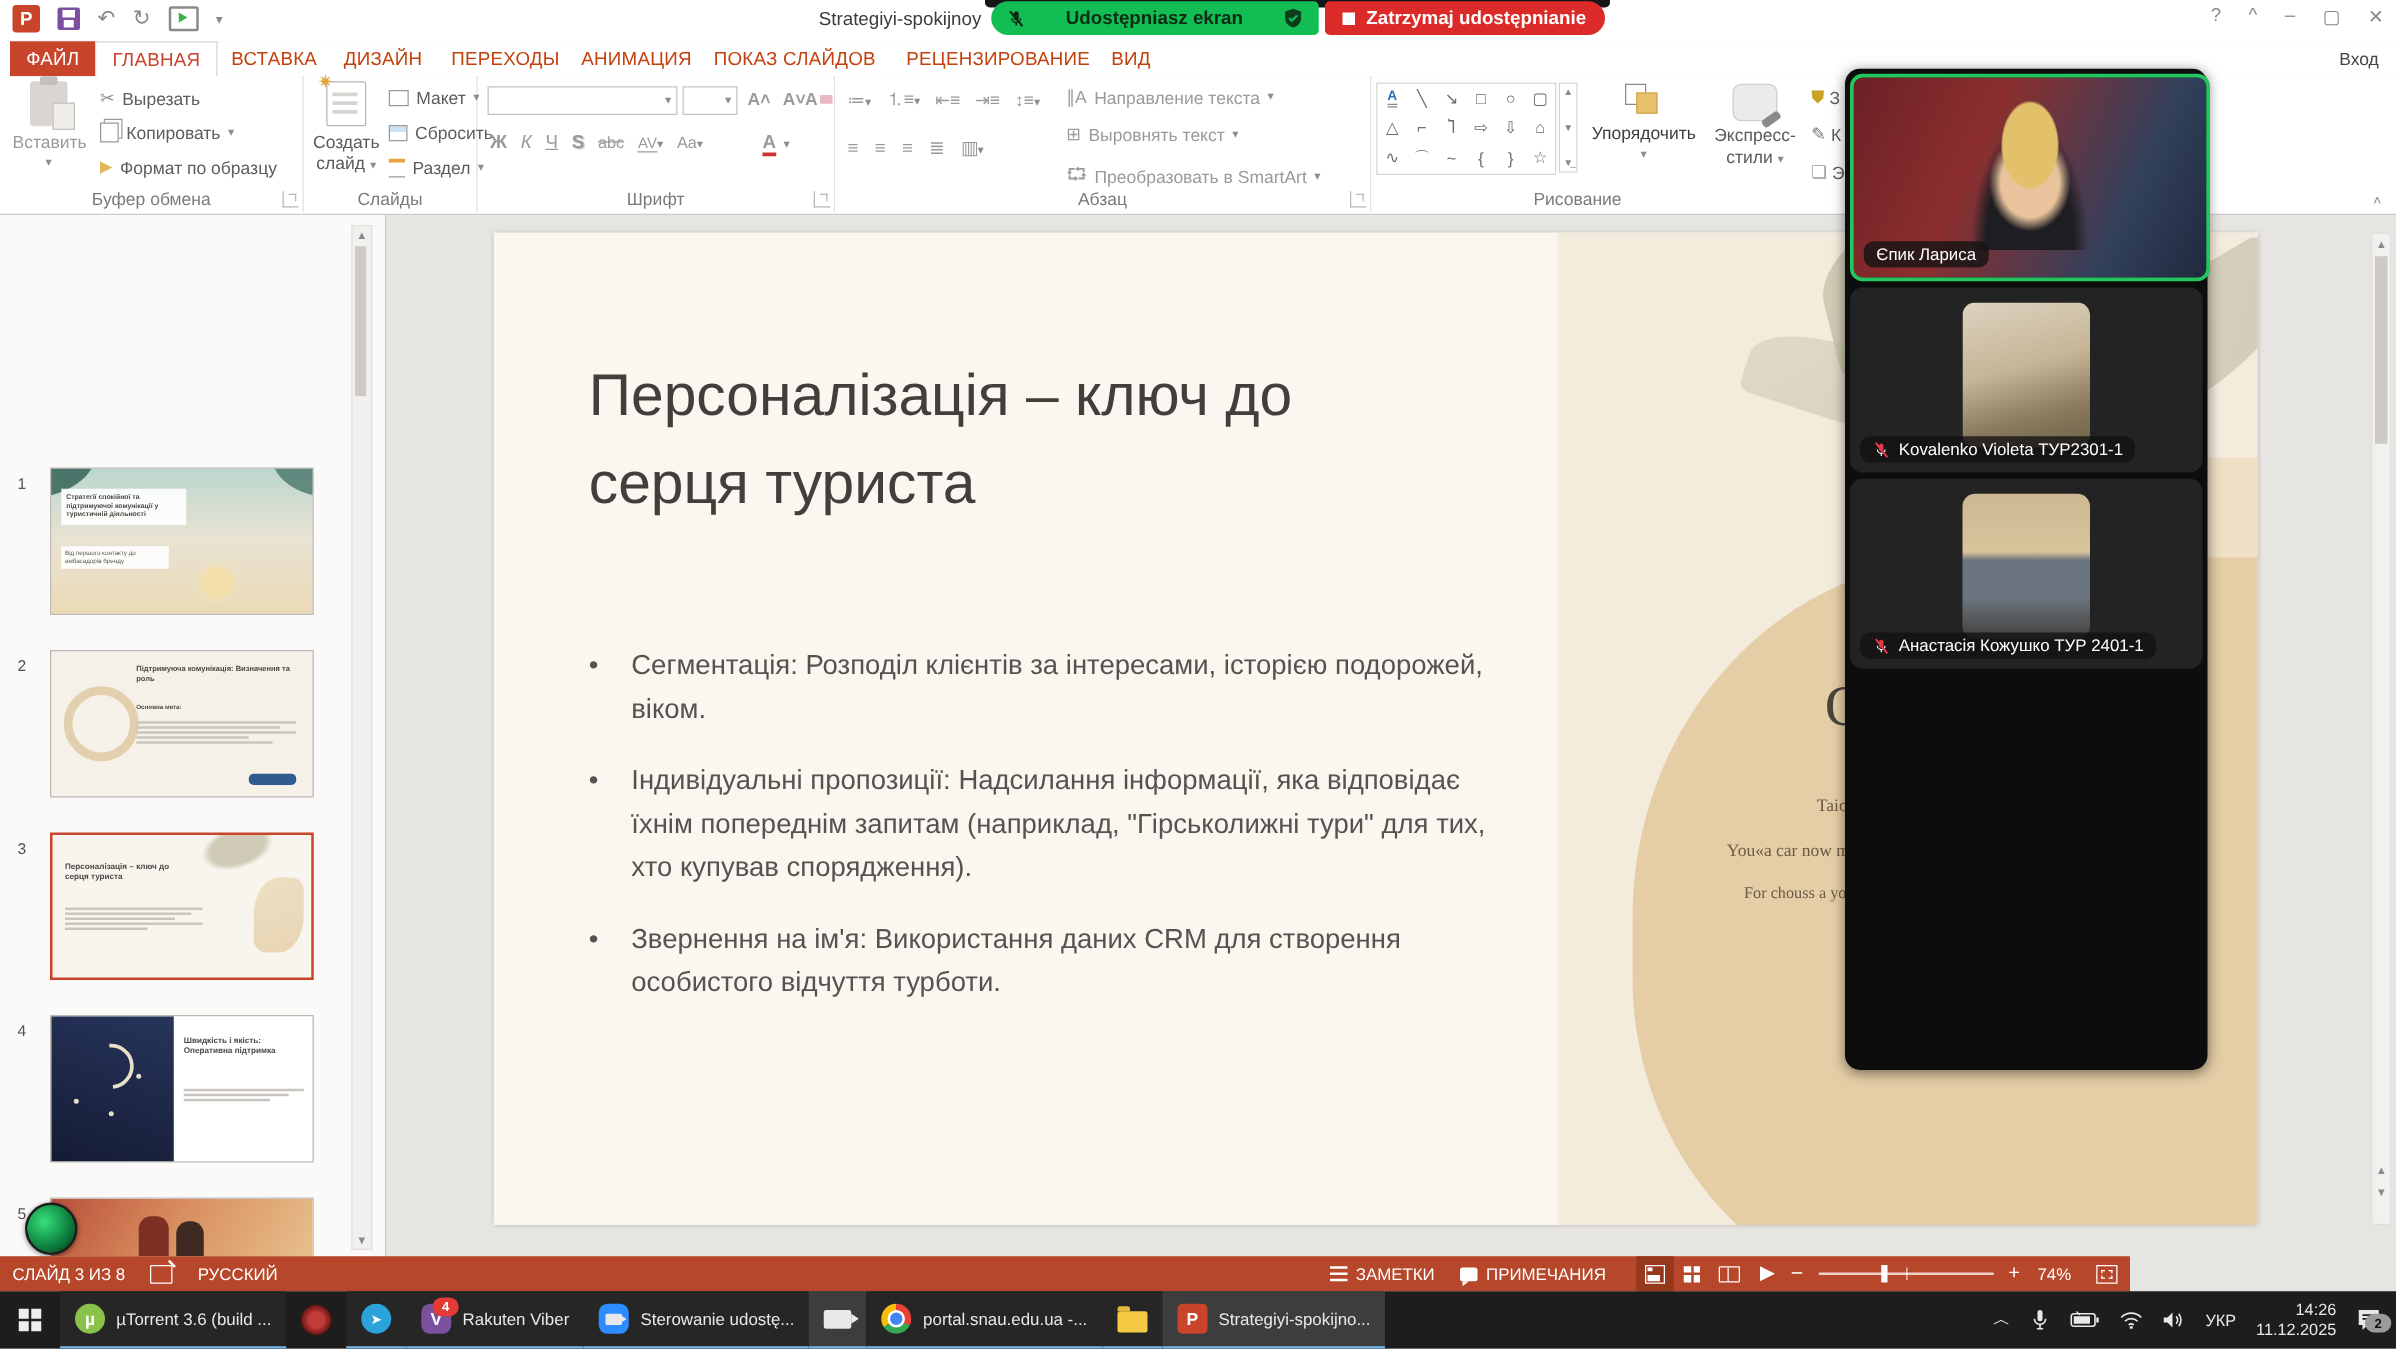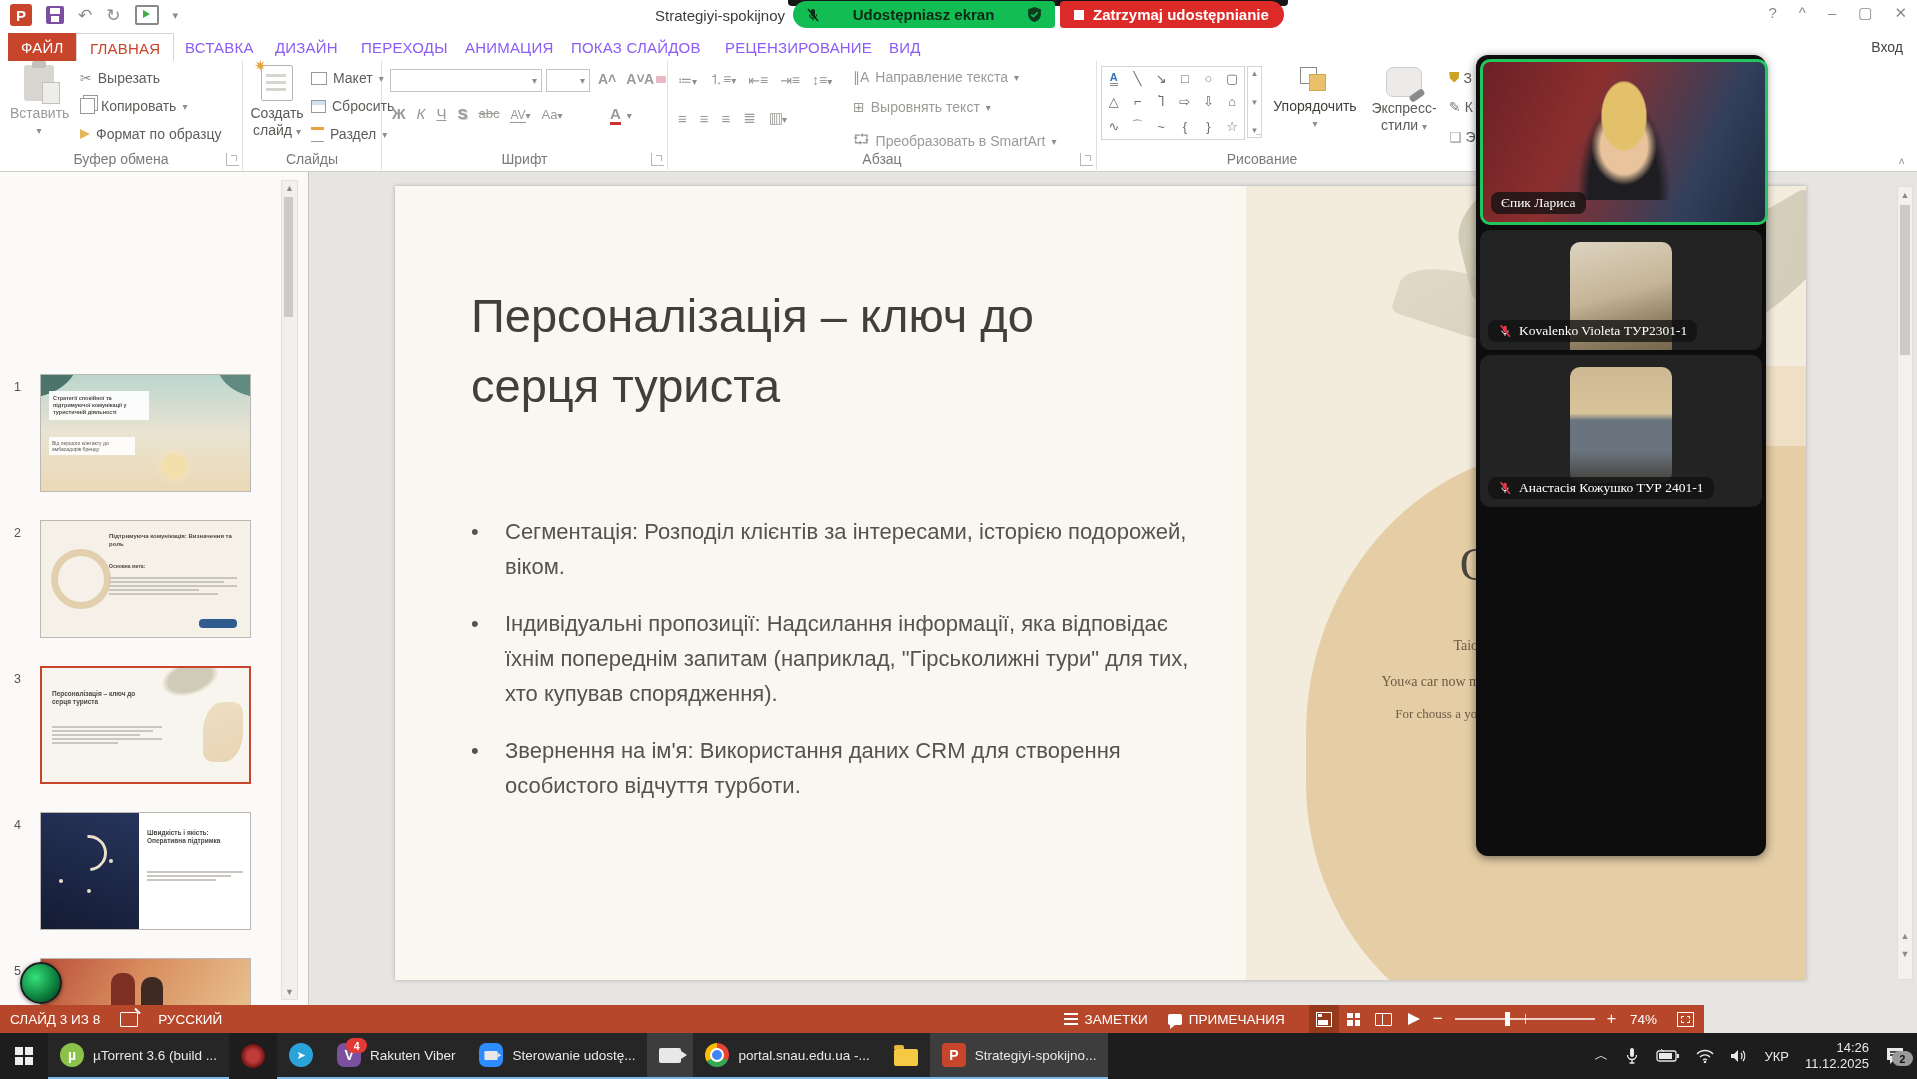--- a/index.html
+++ b/index.html
@@ -21,21 +21,21 @@
   .pill-green{position:absolute;left:793px;top:1px;width:262px;height:27px;background:#12BE53;border-radius:14px 4px 4px 14px;display:flex;align-items:center;justify-content:space-between;padding:0 12px;box-sizing:border-box;}
   .pill-green .txt{font-size:15px;font-weight:bold;color:#0b2b14;}
   .pill-red{position:absolute;left:1060px;top:1px;width:224px;height:27px;background:#DC2A28;border-radius:4px 14px 14px 4px;display:flex;align-items:center;gap:9px;padding:0 14px;box-sizing:border-box;}
   .pill-red .stop-sq{width:10px;height:10px;background:#fff;}
   .pill-red .txt{font-size:15px;font-weight:bold;color:#fff;}
   .win-controls{position:absolute;right:10px;top:4px;display:flex;gap:22px;color:#8a8a8a;font-size:15px;}
   .win-controls span{cursor:default;}
 
   
   .tabrow{position:absolute;left:0;top:33px;width:1917px;height:28px;background:#fff;}
-  .tab{position:absolute;top:0;height:28px;display:flex;align-items:center;padding:0 13px;font-size:15px;color:#8b5cf6;letter-spacing:.2px;}
+  .tab{position:absolute;top:0;height:28px;display:flex;align-items:center;padding:0 13px;font-size:15px;color:#c2410c;letter-spacing:.2px;}
   .tab.file{background:#C8442A;color:#fff;}
   .tab.active{color:#C8442A;border:1px solid #D8D5D1;border-bottom:none;background:#fff;}
   .signin{position:absolute;right:14px;top:6px;font-size:14px;color:#444;}
 
   
   .ribbon{position:absolute;left:0;top:61px;width:1917px;height:110px;background:#fff;border-bottom:1px solid #CFCCC8;}
   .rgroup{position:absolute;top:0;height:109px;border-right:1px solid #E4E1DD;box-sizing:border-box;}
   .glabel{position:absolute;bottom:3px;width:100%;text-align:center;font-size:14px;color:#7d7a76;}
   .launcher{position:absolute;right:3px;bottom:4px;width:12px;height:12px;border-left:1px solid #9a9a9a;border-bottom:1px solid #9a9a9a;opacity:.7;}
   .launcher:after{content:"";position:absolute;right:2px;top:2px;width:5px;height:5px;border-right:1px solid #9a9a9a;border-top:1px solid #9a9a9a;}
@@ -90,21 +90,21 @@
   .vscroll{position:absolute;right:4px;top:186px;width:16px;height:794px;background:#F3F1EF;border:1px solid #E0DDDA;box-sizing:border-box;}
   .vscroll .arr{position:absolute;left:0;width:100%;text-align:center;font-size:9px;color:#8a8a8a;}
   .vscroll .vthumb{position:absolute;left:2px;top:18px;width:10px;height:150px;background:#CDCAC6;}
 
   .cam-bubble{position:absolute;left:20px;top:962px;width:38px;height:38px;border-radius:50%;background:radial-gradient(circle at 35% 35%,#35e07a,#0b7a3a 62%,#0a2a1a);border:2px solid #1d1d1d;box-shadow:0 1px 4px rgba(0,0,0,.5);}
 
   
   .zoompanel{position:absolute;left:1476px;top:55px;width:290px;height:801px;background:#0D0D0D;border-radius:12px;padding:4px;box-sizing:border-box;box-shadow:0 2px 10px rgba(0,0,0,.5);}
   .ptile{position:relative;width:282px;border-radius:10px;background:#232323;overflow:hidden;margin-bottom:5px;}
   .ptile .avatar{position:absolute;left:50%;transform:translateX(-50%);top:12px;width:102px;height:116px;border-radius:10px;}
-  .pill{position:absolute;left:8px;bottom:8px;background:rgba(18,18,18,.78);border-radius:8px;padding:3px 10px;color:#fff;font-size:13.5px;display:flex;gap:7px;align-items:center;white-space:nowrap;font-family:Liberation Serif, serif;}
+  .pill{position:absolute;left:8px;bottom:8px;background:rgba(18,18,18,.78);border-radius:8px;padding:3px 10px;color:#fff;font-size:13.5px;display:flex;gap:7px;align-items:center;white-space:nowrap;}
   .ptile.speaking{border:3px solid #23C55E;}
 
   
   .statusbar{position:absolute;left:0;top:1005px;width:1704px;height:28px;background:#B7472A;color:#fff;display:flex;align-items:center;font-size:13.5px;}
   .statusbar .item{display:flex;align-items:center;gap:7px;padding:0 10px;height:100%;}
   .sb-icon-book{width:16px;height:13px;border:1px solid #fff;border-radius:1px;position:relative;}
   .sb-icon-book:after{content:"";position:absolute;right:-4px;top:-3px;width:7px;height:2px;background:#fff;transform:rotate(45deg);}
   .sb-icon-notes{width:14px;height:12px;display:flex;flex-direction:column;justify-content:space-between;}
   .sb-icon-notes i{height:2px;background:#fff;}
   .sb-icon-comment{width:14px;height:11px;background:#fff;border-radius:2px;position:relative;}
@@ -476,21 +476,21 @@
 
   <div class="cam-bubble"></div>
 
   <div class="zoompanel">
     <div class="ptile speaking" style="height:160px;background:linear-gradient(115deg,#6b2026 0%,#8c2f2e 35%,#32405c 75%,#20293e 100%);">
       <div class="abs" style="left:86px;top:18px;width:110px;height:120px;background:radial-gradient(ellipse at 50% 30%,#e3c06a 28%,transparent 30%),radial-gradient(ellipse at 50% 55%,#e9c39c 30%,transparent 42%),radial-gradient(ellipse at 50% 95%,#1d1d22 45%,transparent 60%);"></div>
       <div class="pill">
           <span>Єпик Лариса</span>
         </div>
     </div>
-    <div class="ptile" style="height:120px;">
+    <div class="ptile" style="height:148px;">
       <div class="avatar" style="background:linear-gradient(165deg,#ddd3c0 0%,#c5b596 45%,#8a7a5e 75%,#6f6248 100%),radial-gradient(circle,#6b6b4a,transparent);"></div>
       <div class="pill">
         <svg width="14" height="14" viewBox="0 0 16 16">
             <path d="M8 2c-1.1 0-2 .9-2 2v3.4c0 1.1.9 2 2 2s2-.9 2-2V4c0-1.1-.9-2-2-2z" fill="#e8374a"></path>
             <path d="M4.5 7.5c0 1.9 1.6 3.5 3.5 3.5s3.5-1.6 3.5-3.5M8 11v2.5" stroke="#fff" stroke-width="1.1" fill="none"></path>
             <path d="M3 1.5l10.5 13" stroke="#e8374a" stroke-width="1.8"></path>
           </svg>
         <span>Kovalenko Violeta ТУР2301-1</span>
       </div>
     </div>

